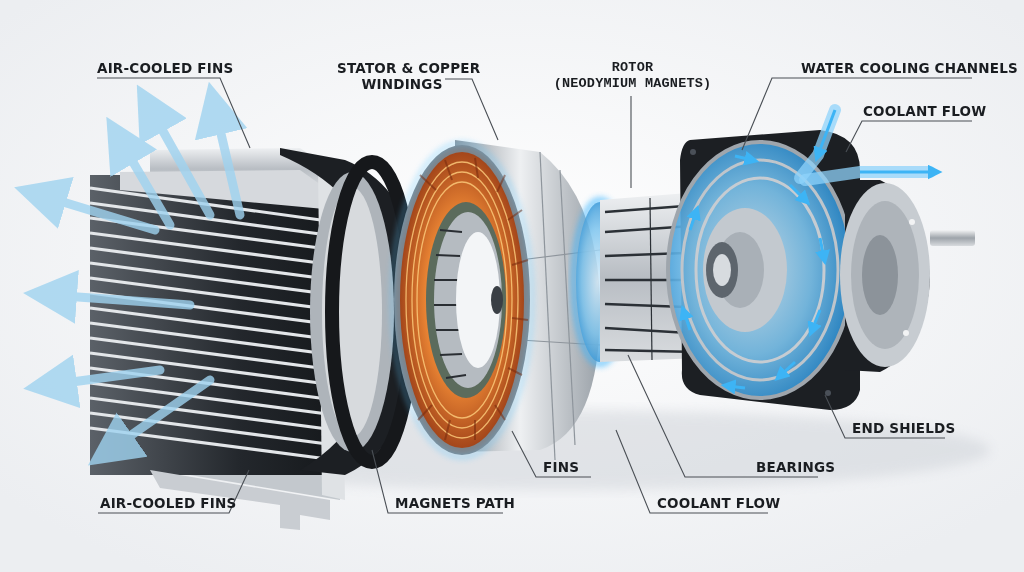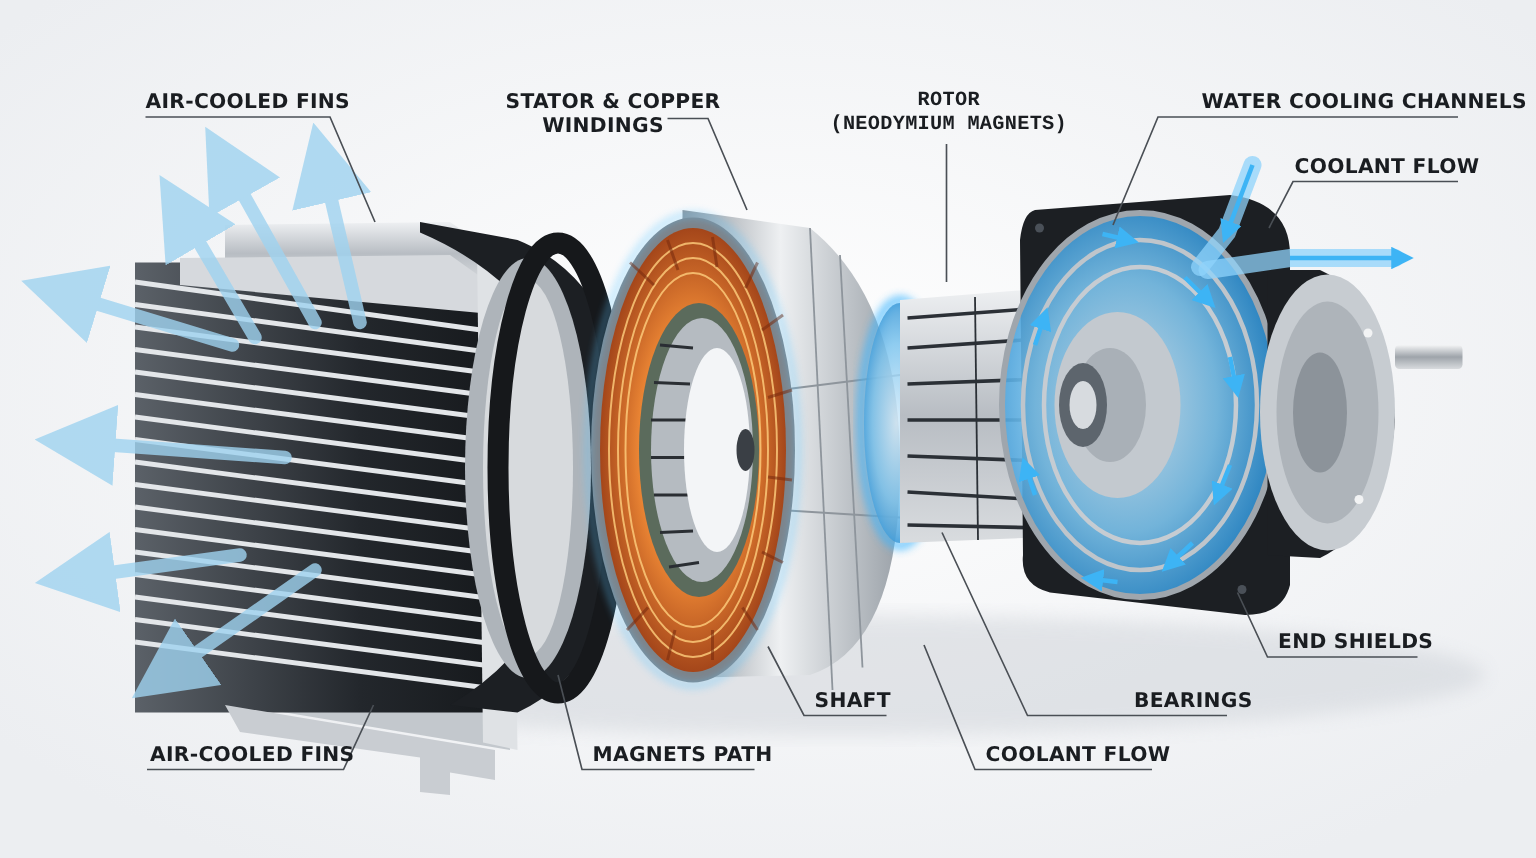--- a/index.html
+++ b/index.html
@@ -269,18 +269,18 @@
   </svg>
 
   <div id="labels">
       <div class="label" style="left: 97px; top: 60px;">AIR-COOLED FINS</div>
       <div class="label center" style="left: 337px; top: 60px; width: 130px;">STATOR &amp; COPPER<br>WINDINGS</div>
       <div class="label center" style="left: 545px; top: 60px; width: 175px; font-family: Liberation Mono, monospace;">ROTOR<br>(NEODYMIUM MAGNETS)</div>
       <div class="label" style="left: 776px; top: 60px; margin-left: 25px;">WATER COOLING CHANNELS</div>
       <div class="label" style="left: 863px; top: 103px;">COOLANT FLOW</div>
       <div class="label" style="left: 852px; top: 420px; text-align: right;">END SHIELDS</div>
       <div class="label" style="left: 756px; top: 459px;">BEARINGS</div>
-      <div class="label" style="left: 543px; top: 459px;">SHAFT</div>
+      <div class="label" style="left: 543px; top: 459px;">FINS</div>
       <div class="label" style="left: 657px; top: 495px;">COOLANT FLOW</div>
       <div class="label" style="left: 395px; top: 495px;">MAGNETS PATH</div>
       <div class="label" style="left: 100px; top: 495px;">AIR-COOLED FINS</div>
     </div>
 </div>
 
 </body></html>

